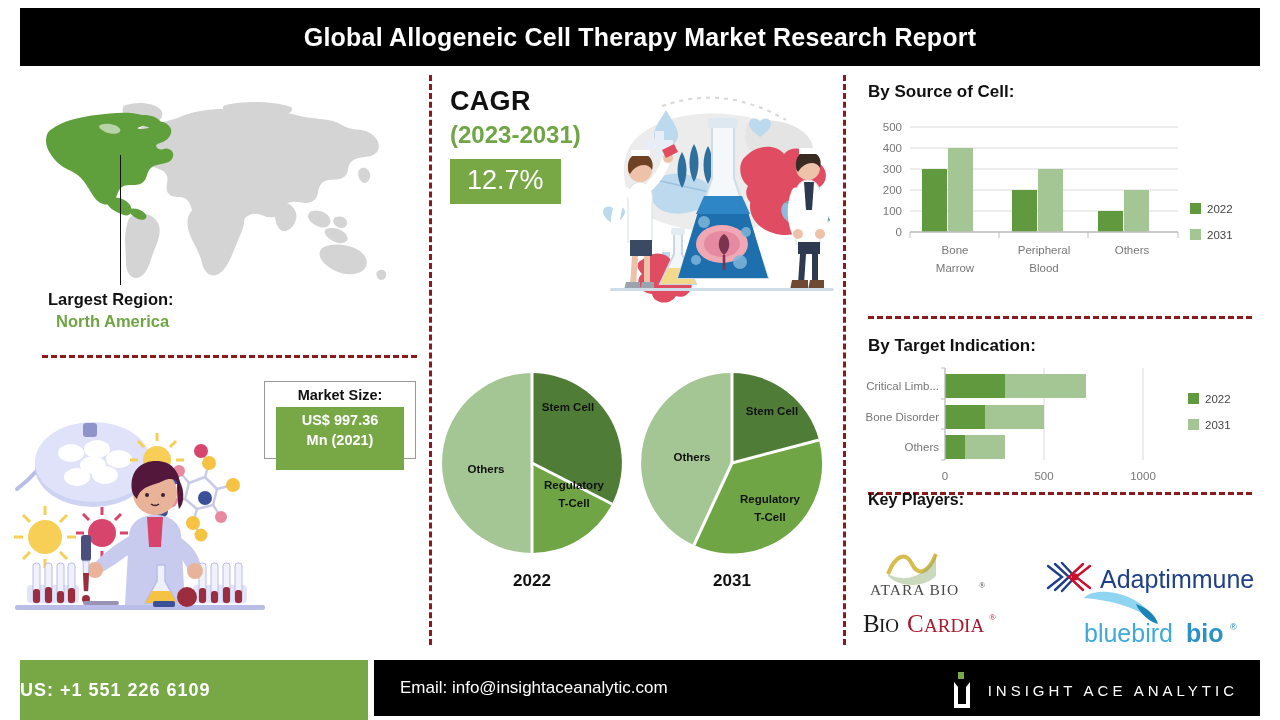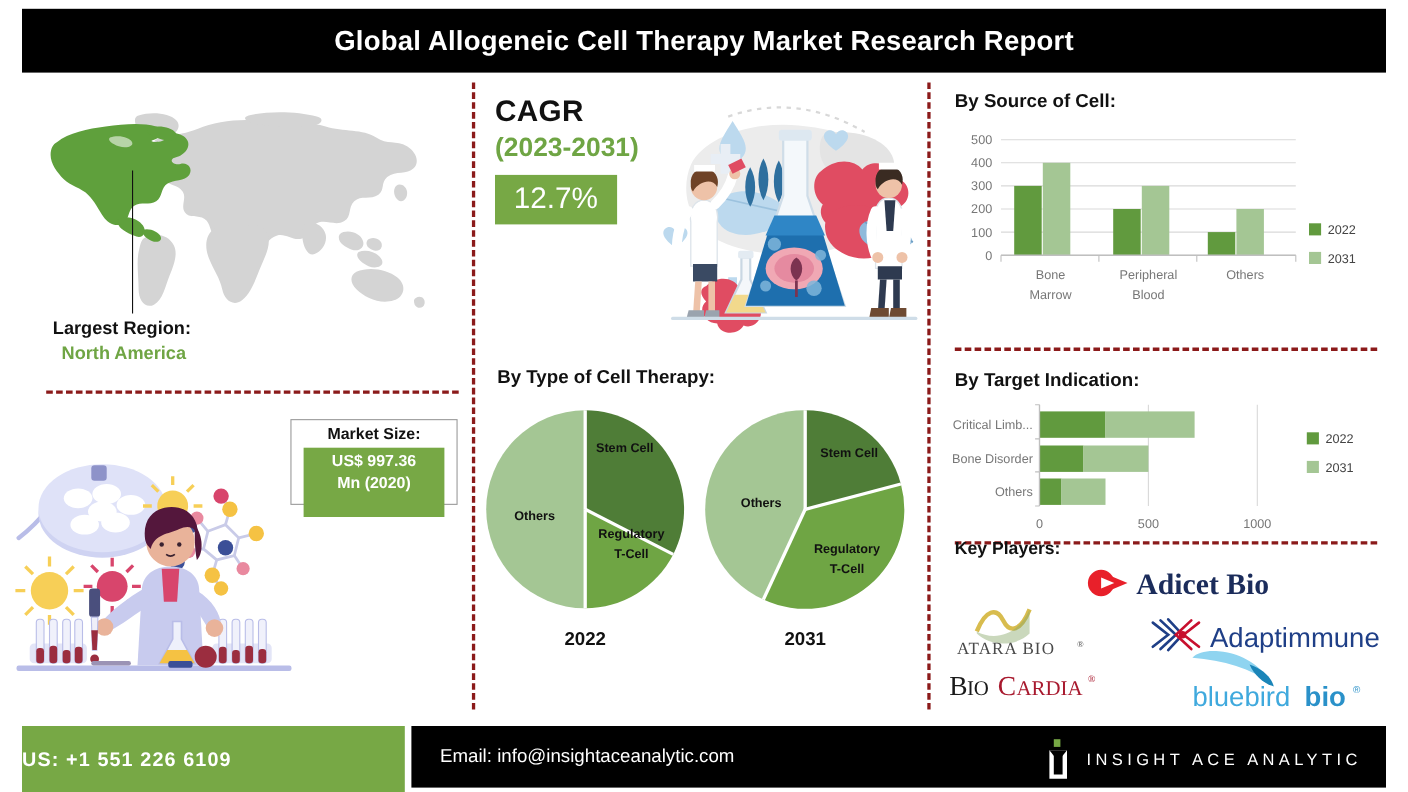--- a/index.html
+++ b/index.html
@@ -151,21 +151,21 @@
 
   <div class="largest-region">
     <div class="lr-label">Largest Region:</div>
     <div class="lr-value">North America</div>
   </div>
 
   <div class="market-box">
     <div class="market-title">Market Size:</div>
     <div class="market-value">
       <div>US$ 997.36</div>
-      <div>Mn (2020)</div>
+      <div>Mn (2021)</div>
     </div>
   </div>
 
   <div class="lab-illu">
     <svg viewBox="0 0 265 235" xmlns="http://www.w3.org/2000/svg">
 
       <g>
         <path d="M12 84 C28 72,38 60,48 44" stroke="#b9bde8" stroke-width="4" fill="none" stroke-linecap="round"></path>
         <ellipse cx="88" cy="62" rx="58" ry="40" fill="#cfd3f2"></ellipse>
         <ellipse cx="88" cy="57" rx="58" ry="40" fill="#dfe2f8"></ellipse>
@@ -393,21 +393,20 @@
         <path d="M196 110 C190 124,192 140,196 150" stroke="#ffffff" stroke-width="9" fill="none" stroke-linecap="round"></path>
         <path d="M220 112 C226 124,224 140,220 150" stroke="#ffffff" stroke-width="9" fill="none" stroke-linecap="round"></path>
         <circle cx="198" cy="152" r="5" fill="#eec2a8"></circle>
         <circle cx="220" cy="152" r="5" fill="#eec2a8"></circle>
       </g>
 
       <rect x="10" y="206" width="224" height="3" rx="1.5" fill="#cfdde8"></rect>
     </svg>
   </div>
 
-  <div class="pie-title">By Type of Cell Therapy:</div>
 
   <div class="pies">
 
     <div class="pie-item" style="left:0px; top:0px;">
       <svg class="pie-svg" width="200" height="200" viewBox="0 0 200 200" xmlns="http://www.w3.org/2000/svg">
 
         <path d="M100 100 L100 10 A90 90 0 0 0 100 190 Z" fill="#a4c694"></path>
 
         <path d="M100 100 L100 10 A90 90 0 0 1 180 141 Z" fill="#4f7d37"></path>
 
@@ -539,28 +538,20 @@
 
       <rect x="333" y="31" width="11" height="11" fill="#619a3e"></rect>
       <text class="leg-txt" x="350" y="41">2022</text>
       <rect x="333" y="57" width="11" height="11" fill="#a4c694"></rect>
       <text class="leg-txt" x="350" y="67">2031</text>
     </svg>
   </div>
 
   <div class="key-players-title">Key Players:</div>
 
-  <div class="logo" style="left:985px; top:512px;">
-    <svg width="180" height="36" viewBox="0 0 180 36" xmlns="http://www.w3.org/2000/svg">
-      <circle cx="16" cy="18" r="12" fill="#e8202a"></circle>
-      <path d="M14 7 L40 18 L14 29 Z" fill="#e8202a"></path>
-      <path d="M16 13 L28 18 L16 23 Z" fill="#ffffff"></path>
-      <text x="48" y="28" font-family="Liberation Serif, serif" font-size="27" font-weight="bold" fill="#1b2c5b">Adicet Bio</text>
-    </svg>
-  </div>
 
   <div class="logo" style="left:866px; top:548px;">
     <svg width="130" height="50" viewBox="0 0 130 50" xmlns="http://www.w3.org/2000/svg">
       <path d="M22 26 C30 6,40 4,46 16 C52 28,62 26,70 6" stroke="#d8bc4e" stroke-width="4" fill="none"></path>
       <path d="M22 26 C36 34,58 32,70 6 L70 28 C58 40,34 40,22 28 Z" fill="#8aa86a" opacity=".45"></path>
       <text x="4" y="47" font-family="Liberation Serif, serif" font-size="15.5" fill="#4a4a4a" letter-spacing="1">ATARA BIO</text>
       <text x="113" y="40" font-family="Liberation Serif, serif" font-size="8" fill="#4a4a4a">®</text>
     </svg>
   </div>
 

